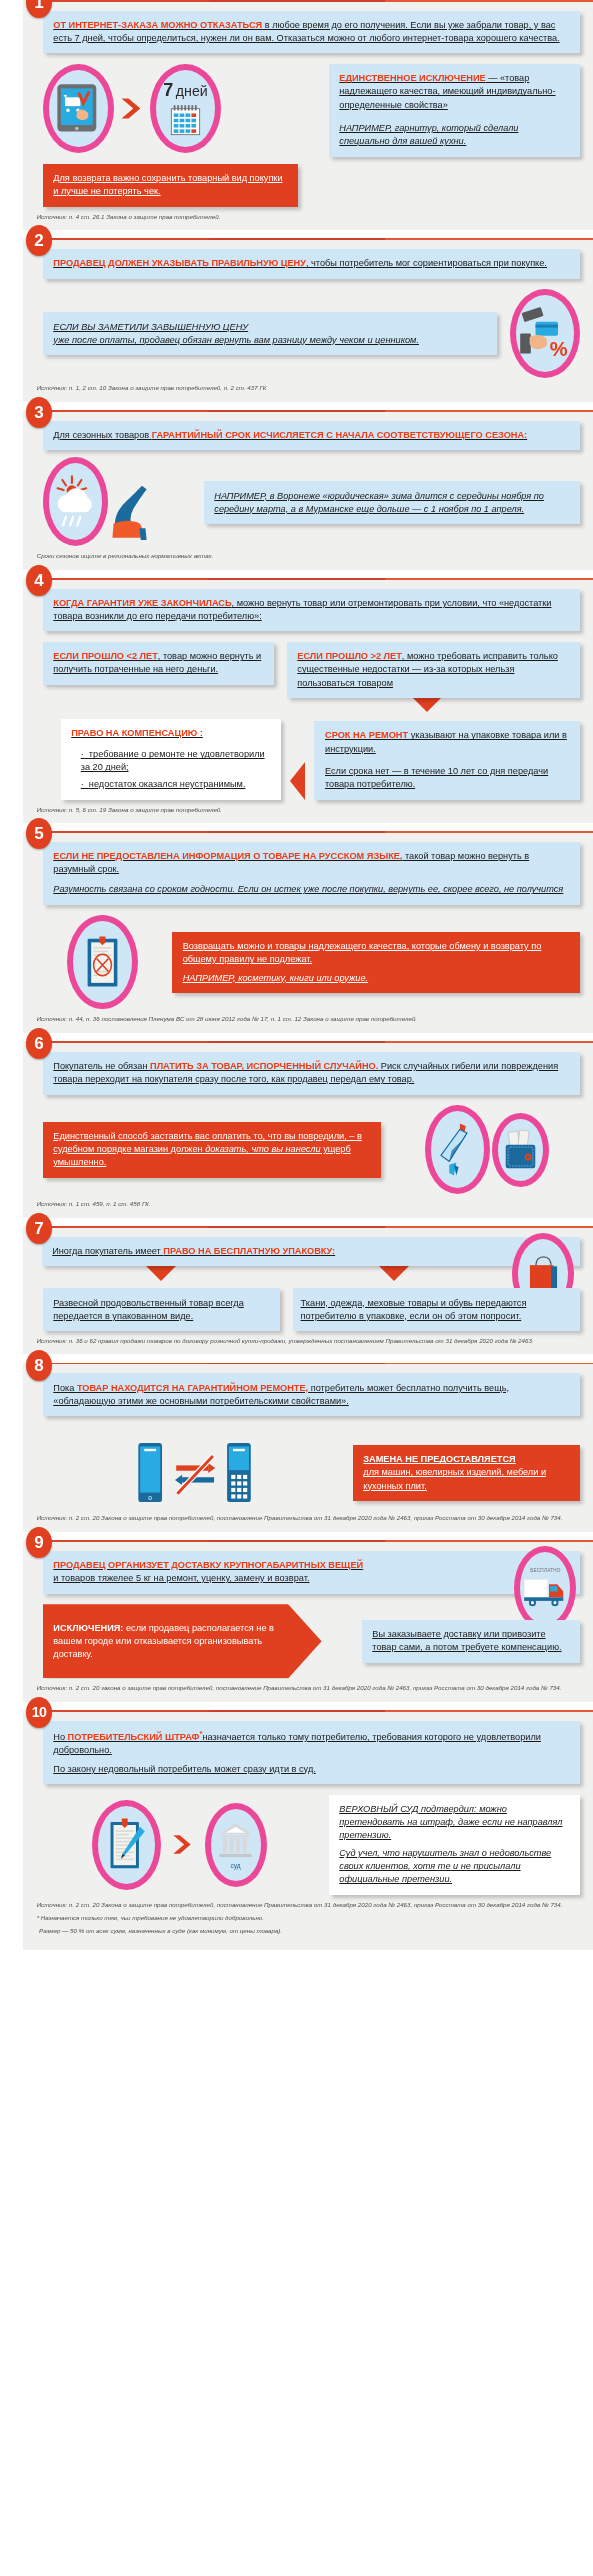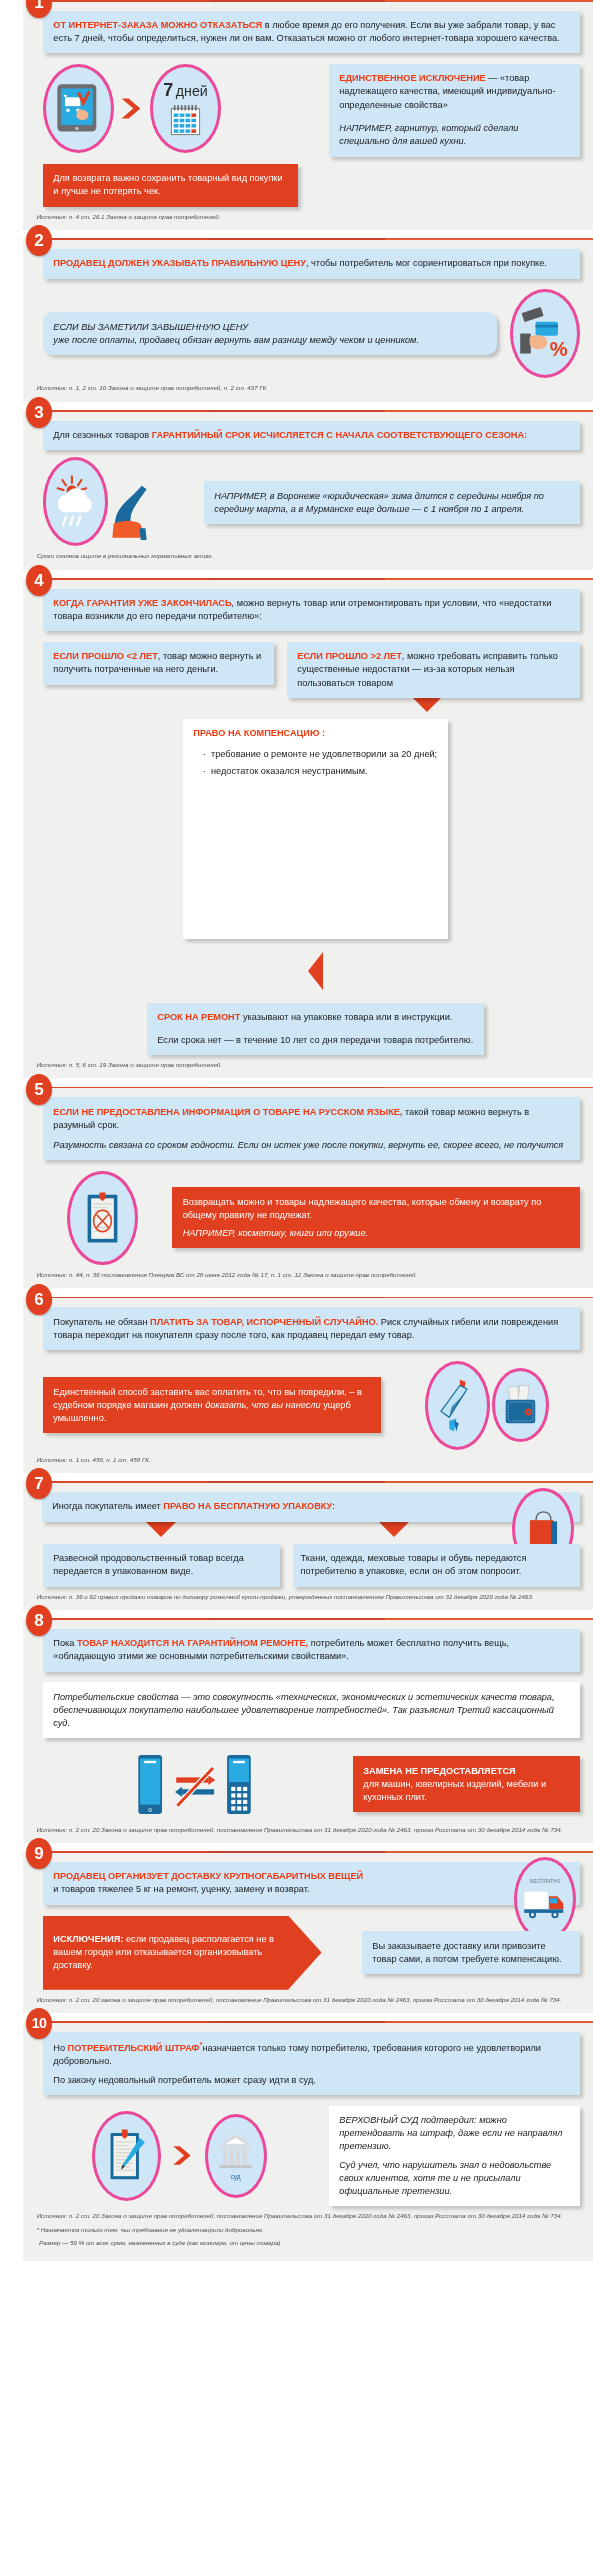--- a/index.html
+++ b/index.html
@@ -45,20 +45,21 @@
   .badge.two-digit { font-size:14.2px; letter-spacing:-0.6px; }
 
   
   .card {
     background:#cfe6f7;
     padding:8.3px 10.7px;
     box-shadow:3px 3px 3.6px rgba(0,0,0,.20);
     font-size:9.2px;
     line-height:1.42;
     position:relative;
+    text-decoration:underline;
   }
   .card.white { background:#ffffff; }
   .card.red   { background:#e0401f; color:#ffffff; }
   .hl { color:#ef3a12; font-weight:bold; }
   .hl-w { font-weight:bold; }
   .ital { font-style:italic; }
   .card p { margin:0 0 5.3px 0; }
   .card p:last-child { margin-bottom:0; }
 
   .src {
@@ -77,21 +78,21 @@
   }
 
   .row { display:flex; gap:13px; align-items:flex-start; }
   .spacer-12 { height:7.1px; }
   .spacer-18 { height:10.7px; }
 
   
   .bubble {
     background:#cfe6f7;
     border-radius:50%;
-    border:3px solid #ec4899;
+    border:6px solid #ec4899;
     display:flex; align-items:center; justify-content:center;
     flex:0 0 auto;
   }
   .tri-down {
     width:0;height:0;
     border-left:15.4px solid transparent;
     border-right:15.4px solid transparent;
     border-top:15.4px solid #e0401f;
     margin:0 auto;
   }
@@ -215,21 +216,21 @@
       <div class="rule"></div>
       <div class="badge">2</div>
 
       <div class="card" style="margin-left:7.1px;">
         <p><span class="hl">ПРОДАВЕЦ ДОЛЖЕН УКАЗЫВАТЬ ПРАВИЛЬНУЮ ЦЕНУ</span><span>, чтобы потребитель мог сориентироваться при покупке.</span></p>
       </div>
 
       <div class="spacer-18"></div>
 
       <div class="row" style="margin-left:7.1px; align-items:center;">
-        <div class="card" style="flex:1;border-radius:10px;">
+        <div class="card" style="flex:1;">
           <p class="ital"><span>ЕСЛИ ВЫ ЗАМЕТИЛИ ЗАВЫШЕННУЮ ЦЕНУ</span><br><span>уже после оплаты, продавец обязан вернуть вам разницу между чеком и ценником.</span></p>
         </div>
         <div class="bubble" style="width:70px;height:89px;">
           <svg width="52" height="55" viewBox="0 0 88 92">
             <rect x="6" y="6" width="34" height="16" rx="2" fill="#58595b" transform="rotate(-18 23 14)"></rect>
             <rect x="28" y="26" width="38" height="24" rx="3" fill="#29abe2"></rect>
             <rect x="28" y="31" width="38" height="5" fill="#1a7fb5"></rect>
             <rect x="2" y="46" width="18" height="34" rx="2" fill="#58595b"></rect>
             <path d="M18 52 q16 -8 28 2 q6 14 -8 18 q-14 3 -20 -8 z" fill="#f2b58a"></path>
             <text x="52" y="84" font-family="Liberation Sans, sans-serif" font-size="34" font-weight="bold" fill="#ef3a12">%</text>
@@ -307,21 +308,21 @@
 
       <div style="margin-left:7.1px; display:flex;">
         <div style="flex:0 0 231px;"></div>
         <div style="flex:1; display:flex; justify-content:center;">
           <div class="tri-down" style="margin-top:-1.2px;"></div>
         </div>
       </div>
 
       <div class="spacer-12"></div>
 
-      <div class="row" style="margin-left:15px; align-items:center;flex-direction:column;">
+      <div class="row" style="margin-left:25px; align-items:flex-end;">
         <div class="card white" style="flex:0 0 220px;">
           <p class="hl" style="margin-bottom:8.3px;">ПРАВО НА КОМПЕНСАЦИЮ :</p>
           <ul style="margin:0; padding-left:9.5px; list-style:none;">
             <li style="margin-bottom:3.6px;">·&nbsp;&nbsp;<span>требование о ремонте не удовлетворили за 20 дней;</span></li>
             <li>·&nbsp;&nbsp;<span>недостаток оказался неустранимым.</span></li>
           </ul>
         </div>
         <div class="tri-left" style="margin:0 -3.6px;"></div>
         <div class="card" style="flex:1;">
           <p><span class="hl">СРОК НА РЕМОНТ</span><span> указывают на упаковке товара или в инструкции.</span></p>
@@ -458,21 +459,20 @@
     <div class="sec-body">
       <div class="rule"></div>
       <div class="badge">8</div>
 
       <div class="card" style="margin-left:7.1px;">
         <p><span>Пока </span><span class="hl">ТОВАР НАХОДИТСЯ НА ГАРАНТИЙНОМ РЕМОНТЕ,</span><span> потребитель может бесплатно получить вещь, «обладающую этими же основными потребительскими свойствами».</span></p>
       </div>
 
       <div class="spacer-18"></div>
 
-      <div class="card white ital" style="margin-left:7.1px;">Потребительские свойства — это совокупность «технических, экономических и эстетических качеств товара, обеспечивающих покупателю наибольшее удовлетворение потребностей». Так разъяснил Третий кассационный суд.</div>
 
       <div class="spacer-18"></div>
 
       <div class="row" style="margin-left:7.1px; align-items:center;">
         <div style="flex:0 0 297px; display:flex; align-items:center; justify-content:center;">
           <svg width="160" height="71" viewBox="0 0 270 120">
             <rect x="46" y="10" width="40" height="100" rx="5" fill="#1a6a9e"></rect>
             <rect x="49" y="16" width="34" height="78" fill="#29abe2"></rect>
             <rect x="56" y="20" width="20" height="4" fill="#ffffff"></rect>
             <text x="66" y="106" font-size="11" fill="#ffffff" text-anchor="middle" font-family="Liberation Sans, sans-serif">о</text>

